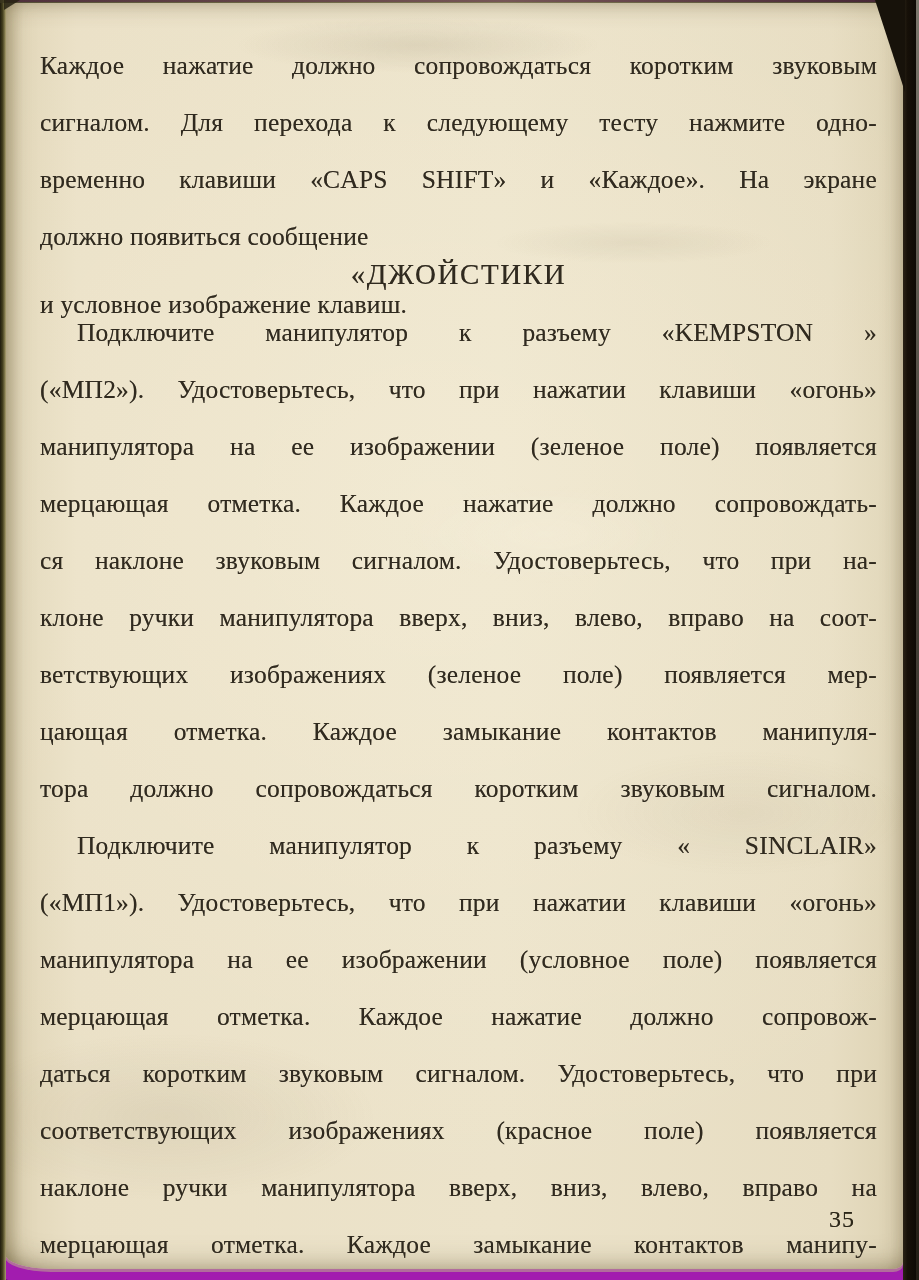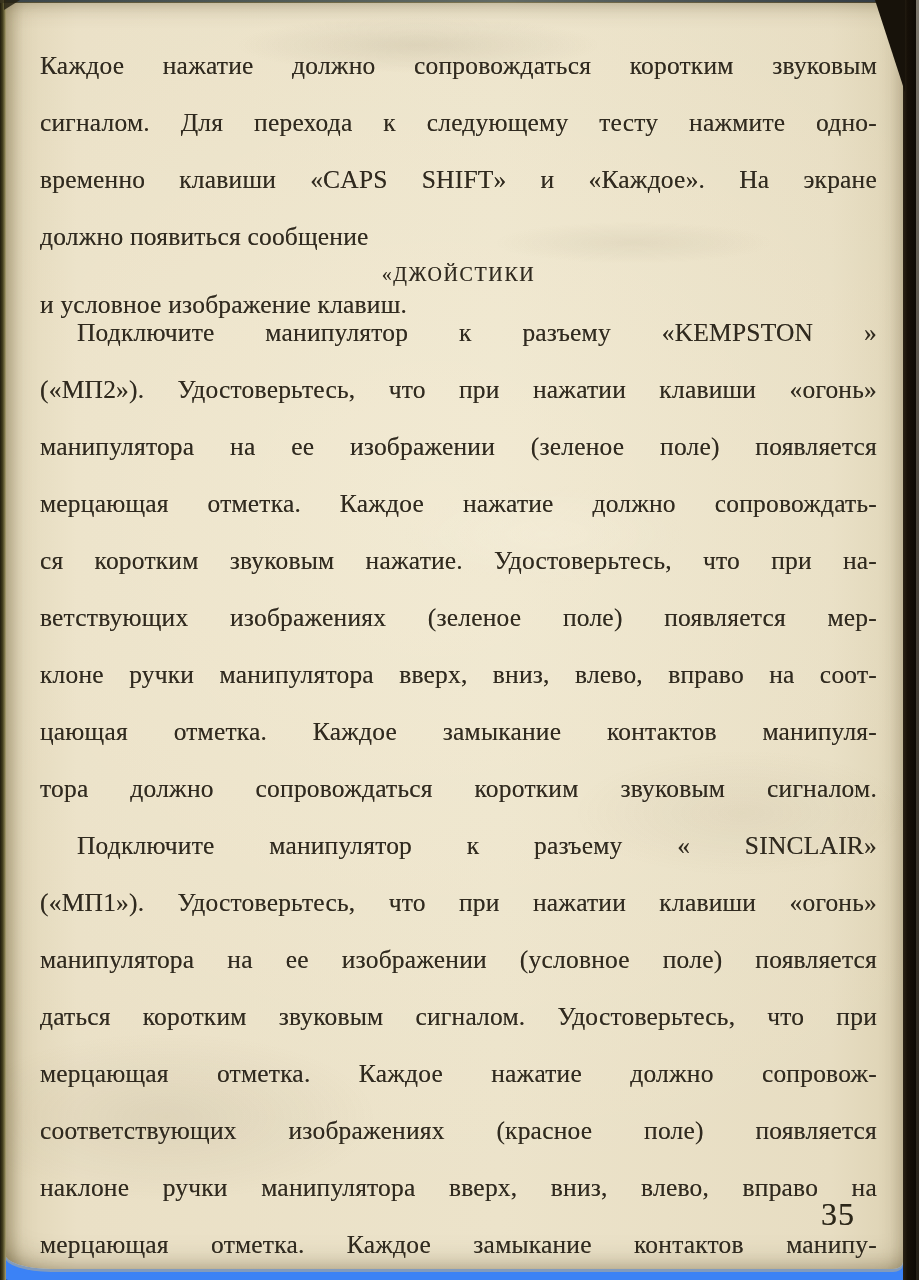--- a/index.html
+++ b/index.html
@@ -5,21 +5,21 @@
   html,body{margin:0;padding:0;}
   body{
     width:919px;height:1280px;
     background:#0d0a07;
     font-family:"Liberation Serif","DejaVu Serif",serif;
     overflow:hidden;
     position:relative;
   }
   .scan{
     position:absolute;inset:0;
-    background:#3b82f6;
+    background:#a21caf;
     border-radius:8px;
   }
   
   .bed-right{
     position:absolute;top:0;right:0;width:3px;height:100%;
     background:linear-gradient(180deg,#7d786e 0%,#4a453c 40%,#241f16 100%);
   }
   
   .edge-right{
     position:absolute;top:0;right:3px;width:13px;height:100%;
@@ -86,28 +86,28 @@
     text-shadow:0 0 .5px rgba(48,42,31,.55);
   }
   .ln{white-space:normal;}
   .ln.just{text-align:justify;}
   .ln.just::after{content:"";display:inline-block;width:100%;height:0;}
   .ln.ind{text-indent:37px;}
   .ln.head{
     text-align:center;
     letter-spacing:1.6px;
     line-height:33px;
-    font-size:20px;
+    font-size:29px;
   }
   .ln.head.first{padding-top:6px;}
   .ln.head.last-head{padding-bottom:7px;}
   .pagenum{
     position:absolute;
     right:48px;bottom:36px;
-    font-size:32px;
+    font-size:24px;
     color:#2c2719;
     letter-spacing:1px;
     text-shadow:0 0 .5px rgba(44,39,25,.6);
   }
 </style>
 </head>
 <body>
 
 <div class="scan">
   <div class="paper">
@@ -115,30 +115,30 @@
         <div class="ln just">Каждое  нажатие должно сопровождаться  коротким звуковым</div>
         <div class="ln just">сигналом. Для перехода к следующему тесту нажмите одно-</div>
         <div class="ln just">временно клавиши «CAPS SHIFT»  и «Каждое». На экране</div>
         <div class="ln">должно появиться сообщение</div>
         <div class="ln head first">«ДЖОЙСТИКИ</div>
         <div class="ln">и условное изображение клавиш.</div>
         <div class="ln just ind">Подключите манипулятор    к    разъему «KEMPSTON »</div>
         <div class="ln just">(«МП2»). Удостоверьтесь, что  при  нажатии  клавиши «огонь»</div>
         <div class="ln just">манипулятора на ее изображении (зеленое поле) появляется</div>
         <div class="ln just">мерцающая  отметка. Каждое нажатие должно  сопровождать-</div>
-        <div class="ln just">ся коротким звуковым нажатие. Удостоверьтесь, что при на-</div>
+        <div class="ln just">ся наклоне звуковым сигналом. Удостоверьтесь, что при на-</div>
+        <div class="ln just">клоне ручки манипулятора вверх, вниз, влево, вправо на соот-</div>
         <div class="ln just">ветствующих изображениях (зеленое поле) появляется мер-</div>
-        <div class="ln just">клоне ручки манипулятора вверх, вниз, влево, вправо на соот-</div>
         <div class="ln just">цающая отметка. Каждое замыкание контактов манипуля-</div>
         <div class="ln just">тора должно сопровождаться коротким звуковым сигналом.</div>
         <div class="ln just ind">Подключите  манипулятор  к  разъему « SINCLAIR»</div>
         <div class="ln just">(«МП1»). Удостоверьтесь, что  при  нажатии  клавиши «огонь»</div>
         <div class="ln just">манипулятора на ее изображении (условное поле) появляется</div>
+        <div class="ln just">мерцающая  отметка.  Каждое  нажатие  должно  сопровож-</div>
         <div class="ln just">даться коротким звуковым сигналом. Удостоверьтесь, что при</div>
-        <div class="ln just">мерцающая  отметка.  Каждое  нажатие  должно  сопровож-</div>
         <div class="ln just">соответствующих изображениях (красное поле) появляется</div>
         <div class="ln just">наклоне ручки манипулятора вверх, вниз, влево, вправо на</div>
         <div class="ln just">мерцающая отметка. Каждое замыкание контактов манипу-</div>
       </div>
     <div class="pagenum">35</div>
   </div>
   <div class="edge-left"></div>
   <div class="edge-top"></div>
   <div class="edge-right"></div>
   <div class="bed-right"></div>

